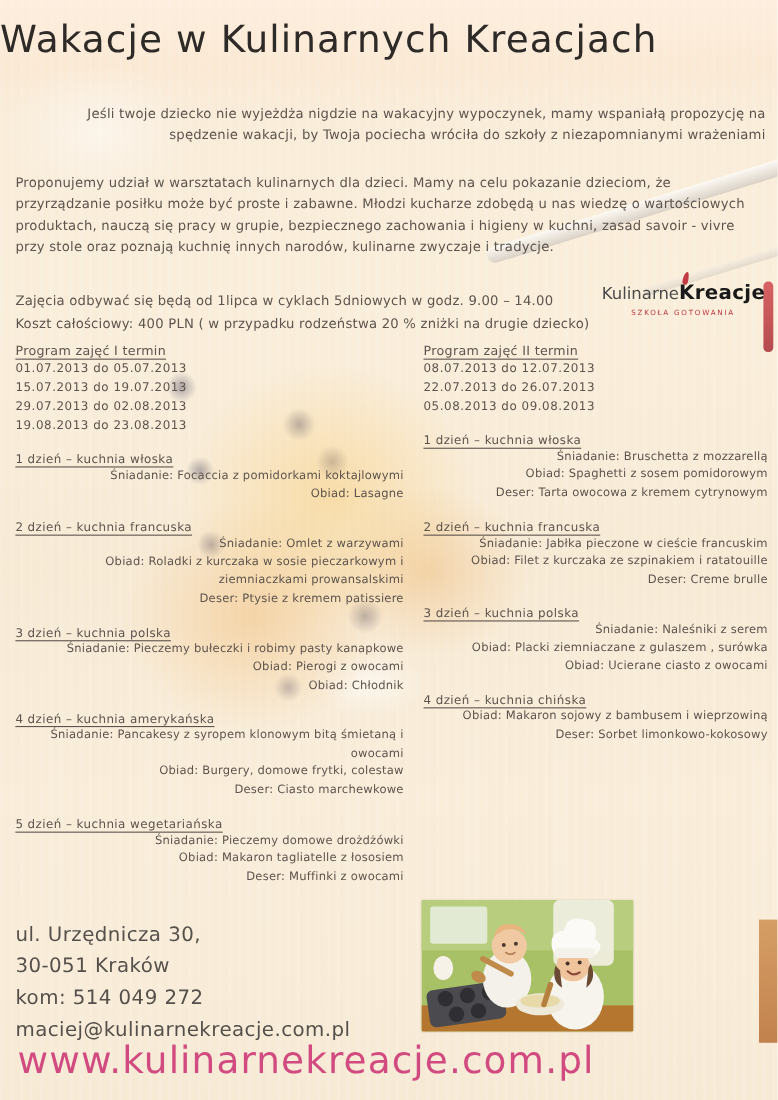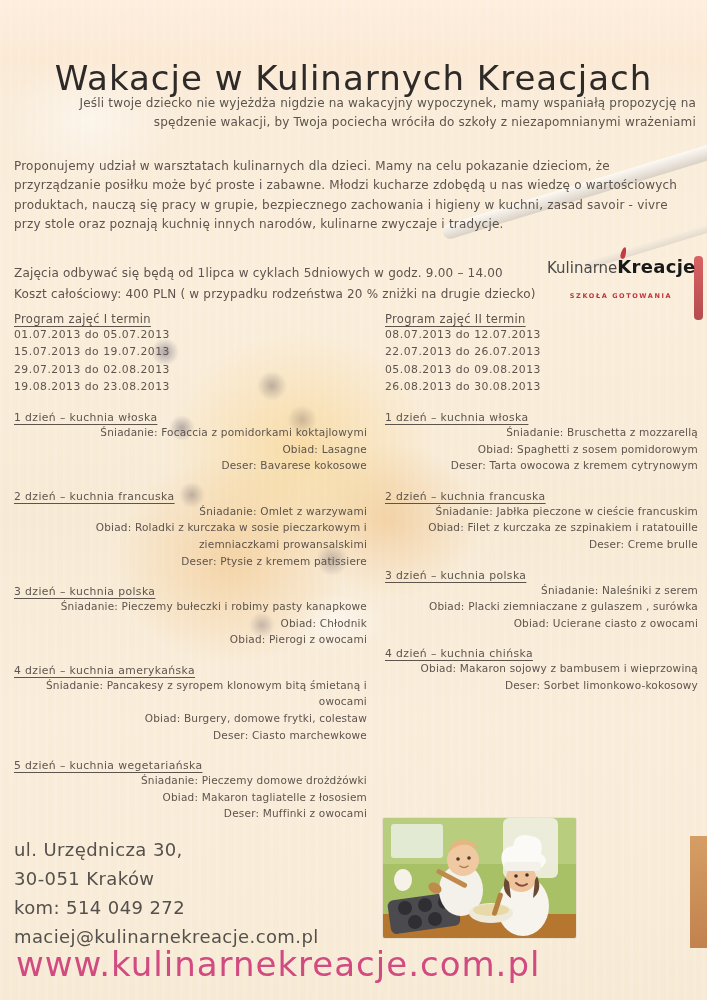--- a/index.html
+++ b/index.html
@@ -25,34 +25,34 @@
     radial-gradient(ellipse 120px 90px at 90px 120px,rgba(255,255,255,.45),rgba(255,255,255,0) 70%);}
   .whisk{position:absolute;left:443px;top:226px;width:292px;height:15px;border-radius:9px;
     background:linear-gradient(180deg,#ffffff,#cdc6bd);transform:rotate(-17deg);transform-origin:left center;opacity:.7;pointer-events:none;}
   .whisk2{position:absolute;left:585px;top:262px;width:165px;height:8px;border-radius:5px;
     background:linear-gradient(180deg,#f3ece3,#c9c2b8);transform:rotate(-17deg);transform-origin:left center;opacity:.45;pointer-events:none;}
   .red-handle{position:absolute;left:694px;top:256px;width:9px;height:64px;border-radius:4px;
     background:linear-gradient(180deg,#d24a4e,#a92f36);opacity:.85;pointer-events:none;}
   .wood-strip{position:absolute;right:0;top:836px;width:17px;height:112px;
     background:linear-gradient(180deg,#cf9050,#b96f35);opacity:.85;pointer-events:none;}
 
-  .title{position:absolute;top:16px;left:0;width:100%;text-align:center;
-    font-size:34px;letter-spacing:1px;color:#2e2a28;font-weight:400;margin-top:42px;}
+  .title{position:absolute;top:16px;left:0;width:100%;text-align:left;
+    font-size:34px;letter-spacing:1px;color:#2e2a28;font-weight:400;}
   .para{position:absolute;left:14px;width:682px;font-size:12px;line-height:1.62;letter-spacing:.2px;}
   .intro1{top:94px;text-align:right;}
   .intro2{top:157px;}
   .schedule{position:absolute;left:14px;top:263px;width:545px;font-size:12px;line-height:1.75;letter-spacing:.2px;}
 
   .logo{position:absolute;right:12px;top:258px;width:148px;text-align:center;}
   .logo-row{position:relative;white-space:nowrap;line-height:1;}
   .logo-light{font-size:15px;color:#4a4a4a;text-align:right;}
   .logo-bold{font-size:18px;font-weight:bold;color:#191919;letter-spacing:.3px;}
   .flame{position:absolute;top:-11px;left:74px;width:5px;height:12px;background:#c23b44;
     border-radius:60% 40% 50% 50%/70% 70% 30% 30%;transform:rotate(12deg);}
-  .logo-sub{margin-top:16px;font-size:6.5px;font-weight:bold;color:#c0353f;letter-spacing:1.6px;}
+  .logo-sub{margin-top:4px;font-size:6.5px;font-weight:normal;color:#c0353f;letter-spacing:1.6px;}
 
   .columns{position:absolute;left:14px;top:312px;width:684px;display:flex;}
   .col-left{width:371px;flex:none;padding-right:18px;box-sizing:border-box;}
   .col-right{flex:1;}
   .col-head{font-size:11.5px;text-decoration:underline;text-underline-offset:3px;letter-spacing:.3px;}
   .dates{font-size:10.8px;line-height:1.6;letter-spacing:.5px;}
   .day{margin-top:16px;}
   .day-title{font-size:10.8px;text-decoration:underline;text-underline-offset:3px;letter-spacing:.4px;}
   .day-line{font-size:10.5px;line-height:1.58;letter-spacing:.2px;text-align:right;}
   .day-line:first-of-type{margin-top:2px;}
@@ -104,35 +104,34 @@
         <div>01.07.2013 do 05.07.2013</div>
         <div>15.07.2013 do 19.07.2013</div>
         <div>29.07.2013 do 02.08.2013</div>
         <div>19.08.2013 do 23.08.2013</div>
       </div>
 
       <div class="day">
         <div class="day-title">1 dzień – kuchnia włoska</div>
         <div class="day-line">Śniadanie:  Focaccia z pomidorkami koktajlowymi</div>
         <div class="day-line">Obiad:  Lasagne</div>
-        <div class="day-line">Deser:   Bavarese kokosowe</div>
       </div>
 
       <div class="day">
         <div class="day-title">2 dzień – kuchnia francuska</div>
         <div class="day-line">Śniadanie: Omlet z warzywami</div>
         <div class="day-line">Obiad:  Roladki  z kurczaka w sosie pieczarkowym i ziemniaczkami prowansalskimi</div>
         <div class="day-line">Deser:  Ptysie z kremem patissiere</div>
       </div>
 
       <div class="day">
         <div class="day-title">3 dzień – kuchnia polska</div>
         <div class="day-line">Śniadanie: Pieczemy bułeczki i robimy pasty kanapkowe</div>
+        <div class="day-line">Obiad:  Pierogi z owocami</div>
         <div class="day-line">Obiad:  Chłodnik</div>
-        <div class="day-line">Obiad:  Pierogi z owocami</div>
       </div>
 
       <div class="day">
         <div class="day-title">4 dzień – kuchnia amerykańska</div>
         <div class="day-line">Śniadanie:  Pancakesy z syropem klonowym bitą śmietaną i owocami</div>
         <div class="day-line">Obiad:  Burgery, domowe frytki, colestaw</div>
         <div class="day-line">Deser:  Ciasto marchewkowe</div>
       </div>
 
       <div class="day">
@@ -142,21 +141,20 @@
         <div class="day-line">Deser:  Muffinki z owocami</div>
       </div>
     </div>
 
     <div class="col-right">
       <div class="col-head">Program zajęć II termin</div>
       <div class="dates">
         <div>08.07.2013 do 12.07.2013</div>
         <div>22.07.2013 do 26.07.2013</div>
         <div>05.08.2013 do 09.08.2013</div>
-        <div>26.08.2013 do 30.08.2013</div>
       </div>
 
       <div class="day">
         <div class="day-title">1 dzień – kuchnia włoska</div>
         <div class="day-line">Śniadanie:  Bruschetta z mozzarellą</div>
         <div class="day-line">Obiad:  Spaghetti z sosem pomidorowym</div>
         <div class="day-line">Deser:   Tarta owocowa z kremem cytrynowym</div>
       </div>
 
       <div class="day">

